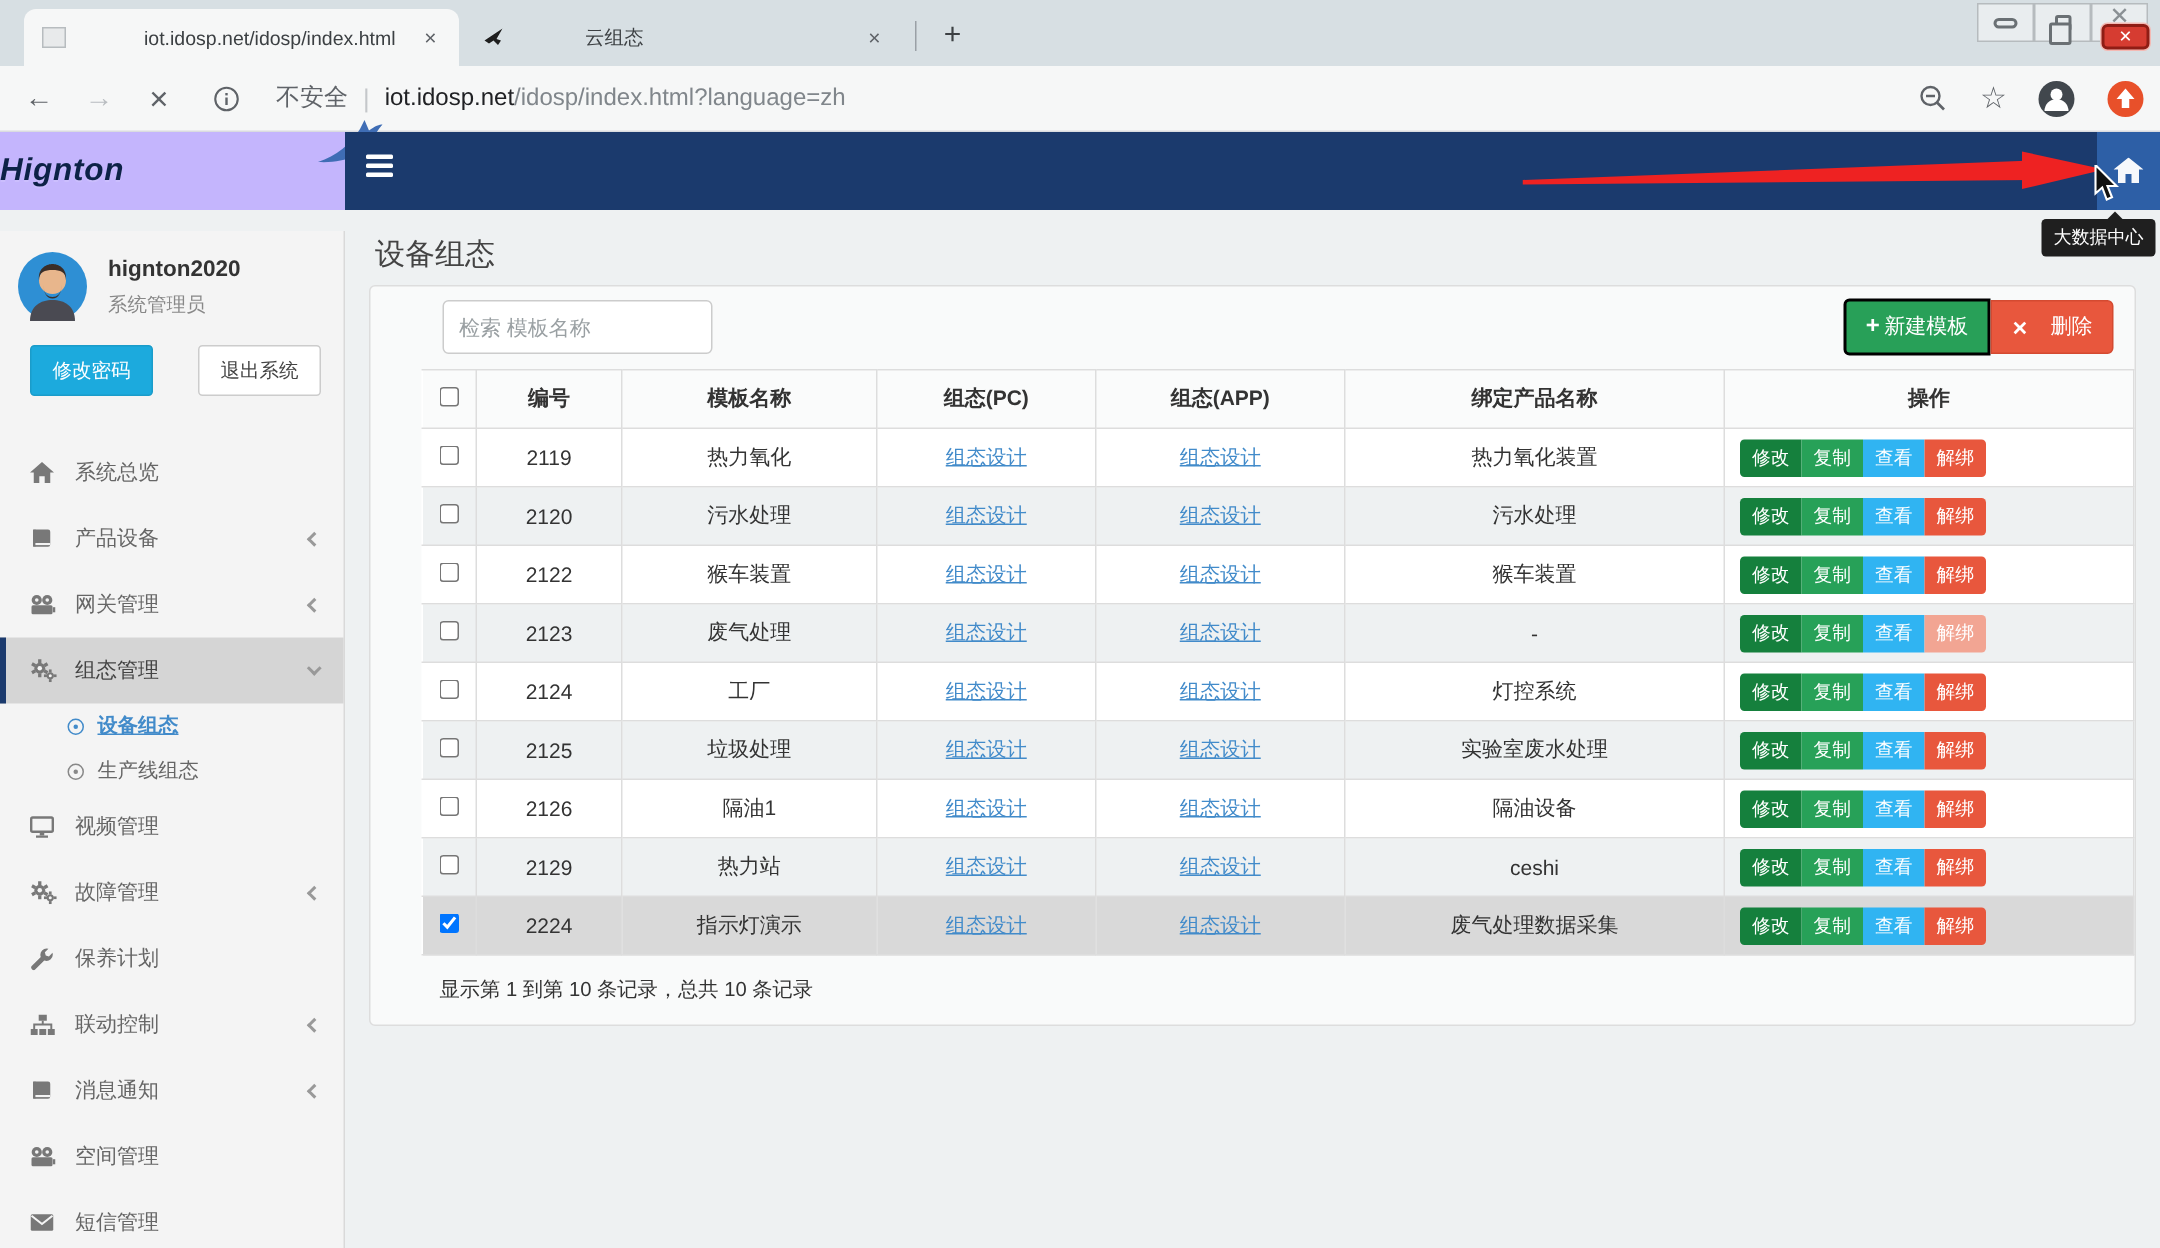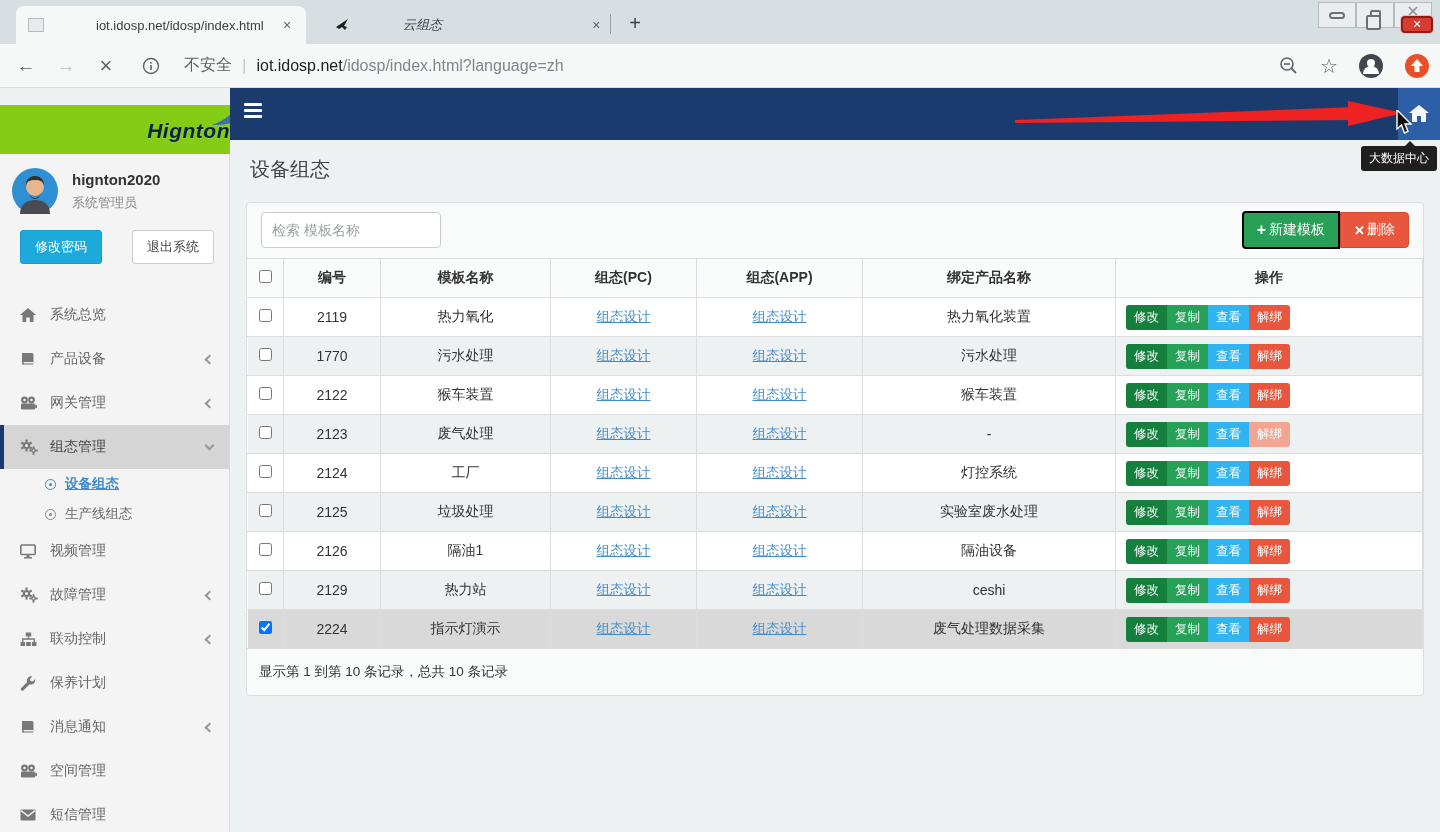--- a/index.html
+++ b/index.html
@@ -4,21 +4,21 @@
 <style>
   * { margin:0; padding:0; box-sizing:border-box; }
   html,body { width:1440px; height:832px; overflow:hidden;
     font-family:"Liberation Sans","DejaVu Sans",sans-serif; background:#eef1f2; }
 
   
   .tabbar { position:absolute; left:0; top:0; width:1440px; height:44px; background:#d7dfe3; }
   .win-dot { position:absolute; left:24px; top:8px; width:5px; height:5px; background:#9aa0a6; border-radius:1px; }
   .tab { position:absolute; top:6px; height:38px; display:flex; align-items:center; padding:0 10px; font-size:13px; color:#3c4043; }
   .tab.active { left:16px; width:290px; background:#f6f7f7; border-radius:8px 8px 0 0; }
-  .tab.inactive { left:325px; width:290px;font-style:italic; }
+  .tab.inactive { left:312px; width:290px; }
   .tab .fav { width:16px; height:16px; margin-right:8px; flex:0 0 16px; }
   .tab .fav.page { width:12px; height:14px; border:1px solid #b7bcbf; background:#e8eaeb; margin-left:2px; }
   .tab-title { flex:1; white-space:nowrap; overflow:hidden;padding-left:44px; }
   .tab-close { width:18px; height:18px; border-radius:50%; display:flex; align-items:center; justify-content:center; color:#5f6368; font-size:14px; cursor:default; }
   .tab-close::before { content:"×"; }
   .tab-divider { position:absolute; left:610px; top:14px; width:1px; height:20px; background:#9aa0a6; }
   .newtab-btn { position:absolute; left:622px; top:10px; width:26px; height:26px; color:#3c4043; font-size:20px; display:flex; align-items:center; justify-content:center; }
   .newtab-btn::before { content:"+"; }
   .win-controls { position:absolute; right:8px; top:2px; display:flex; }
   .win-cell { width:38px; height:26px; border:1px solid #b6bbbe; background:#e9edef; position:relative; display:flex; align-items:center; justify-content:center; }
@@ -40,21 +40,21 @@
   .url-area .sep { margin:0 10px; color:#c4c7ca; font-size:17px; }
   .url-host { color:#202124; }
   .url-path { color:#80868b; }
   .tb-right { display:flex; align-items:center; margin-right:10px; }
   .tb-right > * { margin-left:20px; }
   .star::before { content:"☆"; font-size:20px; color:#5f6368; }
 
   
   .app { position:absolute; left:0; top:88px; width:1440px; height:744px; }
 
-  .side-logo { position:absolute; left:0; top:0; width:230px; height:52px; background:#84cc16; display:flex; align-items:center; justify-content:flex-end;margin-top:17px; }
+  .side-logo { position:absolute; left:0; top:0; width:230px; height:52px; background:#c4b5fd; display:flex; align-items:center; justify-content:flex-start; }
   .logo-text { color:#0d2247; font-size:21px; font-weight:bold; font-style:italic; letter-spacing:.5px; text-shadow:0 1px 0 rgba(255,255,255,.12); position:relative; }
   .logo-swoosh { position:absolute; right:-26px; top:-10px; }
 
   .topbar { position:absolute; left:230px; top:0; width:1210px; height:52px; background:#1b3a6d; }
   .hamburger { position:absolute; left:14px; top:15px; width:20px; height:22px; cursor:pointer; }
   .hamburger span { display:block; width:18px; height:3px; background:#fff; margin-bottom:3px; border-radius:1px; }
   .home-tile { position:absolute; right:0; top:0; width:42px; height:52px; background:#2d5fa6; display:flex; align-items:center; justify-content:center; cursor:pointer; }
   .red-arrow { position:absolute; left:785px; top:11px; pointer-events:none; }
   .cursor-svg { position:absolute; left:1166px; top:22px; z-index:5; pointer-events:none; }
   .tooltip { position:absolute; right:3px; top:58px; background:#1f1f1f; color:#fff; font-size:12px; padding:4px 8px; border-radius:3px; white-space:nowrap; z-index:4; }
@@ -81,28 +81,28 @@
   .submenu-item { height:30px; display:flex; align-items:center; padding-left:45px; font-size:13.5px; color:#666; cursor:pointer; }
   .cdot { width:11px; height:11px; border:1px solid #888; border-radius:50%; margin-right:9px; position:relative; flex:0 0 11px; }
   .cdot::after { content:""; position:absolute; left:3px; top:3px; width:3px; height:3px; background:#888; border-radius:50%; }
   .submenu-item.active { color:#428bca; font-weight:bold; text-decoration:underline; }
   .submenu-item.active .cdot { border-color:#428bca; }
   .submenu-item.active .cdot::after { background:#428bca; }
 
   
   .content { position:absolute; left:230px; top:52px; width:1210px; height:692px; background:#eef1f2; }
   .page-title { font-size:20px; color:#444; padding:16px 0 0 20px; }
-  .panel { position:absolute; left:16px; top:62px; width:1178px; background:#f9fafa; border:1px solid #ddd; border-radius:4px; }
+  .panel { position:absolute; left:16px; top:50px; width:1178px; background:#f9fafa; border:1px solid #ddd; border-radius:4px;padding-left:34px; }
   .panel-toolbar { display:flex; align-items:center; padding:8px 14px 9px 14px; }
   .search-input { width:180px; height:36px; border:1px solid #ccc; border-radius:4px; background:#fff; font-size:14px; padding:0 10px; color:#333; font-family:"Liberation Sans","DejaVu Sans",sans-serif; }
   .search-input::placeholder { color:#9aa0a3; }
   .toolbar-spacer { flex:1; }
   .btn-new { background:#28a058; color:#fff; border:2px solid #000000; font-size:14px; padding:8px 13px; border-radius:4px 0 0 4px; cursor:pointer; display:flex; align-items:center; }
   .btn-new .plus::before { content:"+"; font-weight:bold; font-size:16px; margin-right:3px; }
-  .btn-del { background:#e8573d; color:#fff; border:1px solid #d44a31; font-size:14px; padding:8px 13px; border-radius:0 4px 4px 0; cursor:pointer; display:flex; align-items:center; }
+  .btn-del { background:#e8573d; color:#fff; border:1px solid #d44a31; font-size:14px; padding:8px 13px; border-radius:0 4px 4px 0; cursor:pointer; display:flex; align-items:center;gap:13px; }
   .btn-del .cross::before { content:"✕"; font-weight:bold; font-size:13px; margin-right:2px; }
 
   table { width:100%; border-collapse:collapse; background:#fff; }
   th, td { border:1px solid #ddd; border-left:none; font-size:14px; color:#333; text-align:center; height:39px; padding:0 6px; }
   th:first-child, td:first-child { border-left:1px solid #ddd; border-left-color:transparent; }
   thead th { font-weight:bold; background:#fafbfb; }
   tbody tr:nth-child(even) td { background:#eef1f2; }
   tbody tr.selected td { background:#d9d9d9; }
   td.col-check, th.col-check { width:36px; }
   td.col-id, th.col-id { width:97px; }
@@ -357,38 +357,38 @@
                 </g>
                 <circle r="1" fill="#f4f4f4"></circle>
               </g>
             </svg>
           </span>
           <span>故障管理</span>
           <span class="chev left"></span>
         </div>
         <div class="menu-item">
           <span class="mi-icon">
+            <svg width="16" height="16" viewBox="0 0 16 16">
+              <path d="M15 4.2 A4.2 4.2 0 0 1 9.5 9.3 L3.6 15.2 A1.6 1.6 0 0 1 1.3 12.9 L7.2 7 A4.2 4.2 0 0 1 12.3 1.5 L9.9 3.9 L10.5 6 L12.6 6.6 Z" fill="#787878"></path>
+            </svg>
+          </span>
+          <span>保养计划</span>
+        </div>
+        <div class="menu-item">
+          <span class="mi-icon">
             <svg width="17" height="15" viewBox="0 0 17 15">
               <rect x="5.8" y="0.5" width="5.4" height="4" fill="#787878"></rect>
               <rect x="0.5" y="10" width="4.6" height="4" fill="#787878"></rect>
               <rect x="6.2" y="10" width="4.6" height="4" fill="#787878"></rect>
               <rect x="11.9" y="10" width="4.6" height="4" fill="#787878"></rect>
               <path d="M8.5 4.5 V7 M2.8 10 V7 H14.2 V10" fill="none" stroke="#787878" stroke-width="1.3"></path>
             </svg>
           </span>
           <span>联动控制</span>
           <span class="chev left"></span>
-        </div>
-        <div class="menu-item">
-          <span class="mi-icon">
-            <svg width="16" height="16" viewBox="0 0 16 16">
-              <path d="M15 4.2 A4.2 4.2 0 0 1 9.5 9.3 L3.6 15.2 A1.6 1.6 0 0 1 1.3 12.9 L7.2 7 A4.2 4.2 0 0 1 12.3 1.5 L9.9 3.9 L10.5 6 L12.6 6.6 Z" fill="#787878"></path>
-            </svg>
-          </span>
-          <span>保养计划</span>
         </div>
         <div class="menu-item">
           <span class="mi-icon">
             <svg width="15" height="15" viewBox="0 0 15 15">
               <path d="M3 1 H12 a1.5 1.5 0 0 1 1.5 1.5 V11 a1.5 1.5 0 0 1 -1.5 1.5 H3 Z" fill="#787878"></path>
               <rect x="3" y="10" width="10.5" height="1.4" fill="#f4f4f4"></rect>
               <rect x="2" y="1" width="1.6" height="11.5" fill="#787878"></rect>
             </svg>
           </span>
           <span>消息通知</span>
@@ -458,21 +458,21 @@
               <td class="col-product">热力氧化装置</td>
               <td class="col-actions"><span class="agroup">
                   <button class="abtn edit">修改</button>
                   <button class="abtn copy">复制</button>
                   <button class="abtn view">查看</button>
                   <button class="abtn unbind">解绑</button>
                 </span></td>
             </tr>
             <tr>
               <td class="col-check"><input type="checkbox" style=""></td>
-              <td class="col-id">1770</td>
+              <td class="col-id">2120</td>
               <td class="col-name">污水处理</td>
               <td class="col-pc"><a class="design-link">组态设计</a></td>
               <td class="col-app"><a class="design-link">组态设计</a></td>
               <td class="col-product">污水处理</td>
               <td class="col-actions"><span class="agroup">
                   <button class="abtn edit">修改</button>
                   <button class="abtn copy">复制</button>
                   <button class="abtn view">查看</button>
                   <button class="abtn unbind">解绑</button>
                 </span></td>

